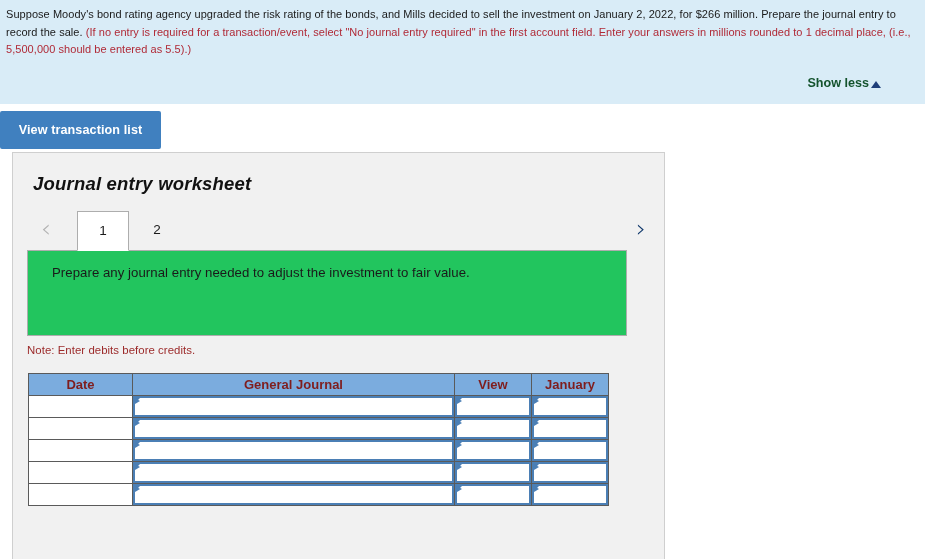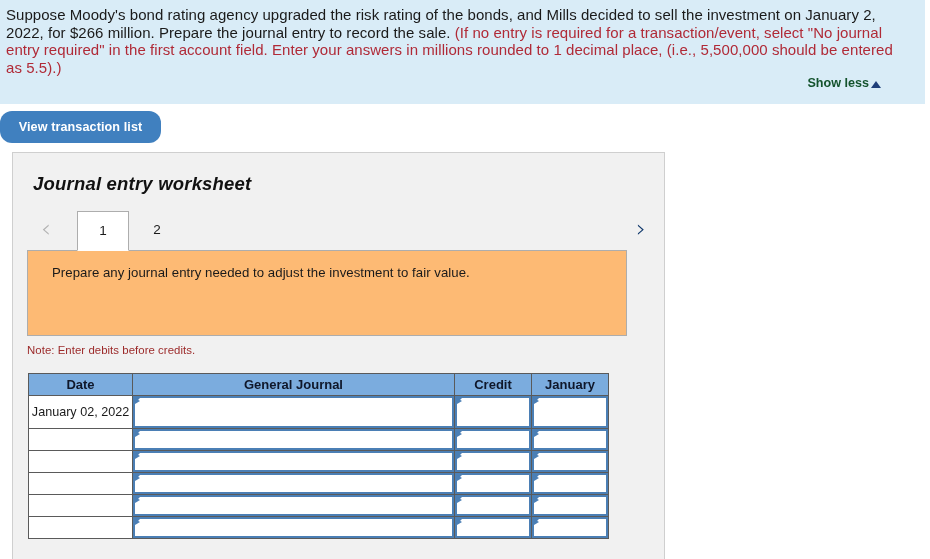--- a/index.html
+++ b/index.html
@@ -19,21 +19,21 @@
     position: absolute;
     left: 0;
     top: 0;
     width: 925px;
     height: 104px;
     background: #d9ecf7;
     box-sizing: border-box;
     padding: 6px 14px 0 6px;
   }
   .banner-text {
-    font-size: 15px;
+    font-size: 11px;
     line-height: 17.6px;
     color: #1a1a1a;
     margin: 0;
     letter-spacing: 0.05px;
   }
   .banner-text .red {
     color: #b02a37;
   }
   .show-less-row {
     position: absolute;
@@ -60,24 +60,24 @@
     position: relative;
     top: 1px;
   }
 
   
   .vtl-button {
     position: absolute;
     left: 0;
     top: 111px;
     width: 161px;
-    height: 32px;
+    height: 38px;
     background: #4080bf;
     border: none;
-    border-radius: 12px;
+    border-radius: 2px;
     color: #ffffff;
     font-family: "Liberation Sans", sans-serif;
     font-size: 12.6px;
     font-weight: bold;
     cursor: pointer;
     padding: 0;
     letter-spacing: 0.1px;
   }
 
   
@@ -156,21 +156,21 @@
     border: none;
   }
 
   
   .instruction-box {
     position: absolute;
     left: 14px;
     top: 97px;
     width: 600px;
     height: 86px;
-    background: #fdba74;
+    background: #22c55e;
     border: 1px solid #adadad;
     box-sizing: border-box;
     z-index: 2;
   }
   .instruction-text {
     position: absolute;
     left: 24px;
     top: 14px;
     font-size: 13.2px;
     color: #1a1a1a;
@@ -195,21 +195,21 @@
     width: 580px;
     border-collapse: collapse;
     table-layout: fixed;
   }
   .journal-table th {
     background: #7bacde;
     border: 1px solid #5a5a5a;
     height: 21px;
     font-size: 13px;
     font-weight: bold;
-    color: #0f172a;
+    color: #7f1d1d;
     text-align: center;
     padding: 0;
   }
   .journal-table td {
     border: 1px solid #5a5a5a;
     padding: 0;
     background: #ffffff;
     vertical-align: middle;
   }
   .col-date   { width: 104px; }
@@ -295,44 +295,26 @@
     <colgroup>
       <col class="col-date">
       <col class="col-gj">
       <col class="col-debit">
       <col class="col-credit">
     </colgroup>
     <thead>
       <tr>
         <th>Date</th>
         <th>General Journal</th>
-        <th>Credit</th>
+        <th>View</th>
         <th>January</th>
       </tr>
     </thead>
     <tbody>
 
-      <tr class="row-tall">
-        <td class="date-cell">January 02, 2022</td>
-        <td class="input-cell">
-          <div class="cell-field">
-              <span class="marker"></span>
-            </div>
-        </td>
-        <td class="input-cell">
-          <div class="cell-field">
-              <span class="marker"></span>
-            </div>
-        </td>
-        <td class="input-cell">
-          <div class="cell-field">
-              <span class="marker"></span>
-            </div>
-        </td>
-      </tr>
 
       <tr class="row-short">
         <td class="date-cell"></td>
         <td class="input-cell">
           <div class="cell-field">
               <span class="marker"></span>
             </div>
         </td>
         <td class="input-cell">
           <div class="cell-field">

